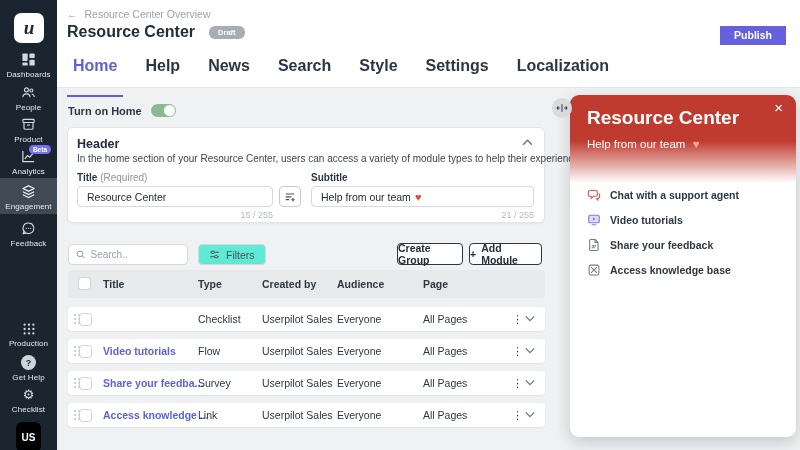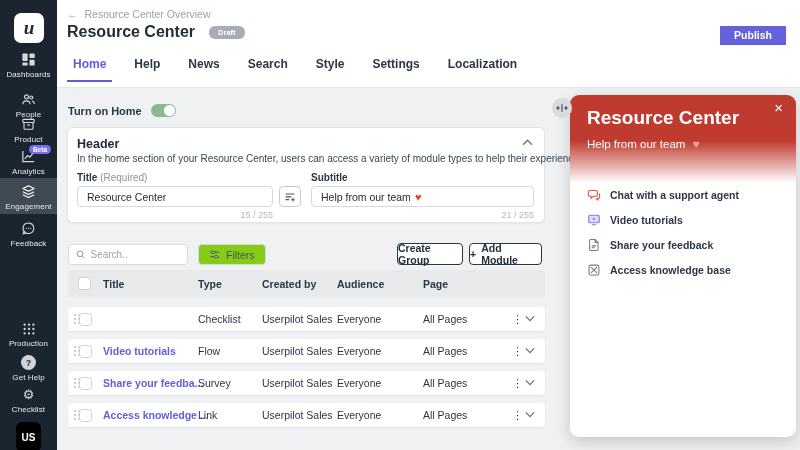--- a/index.html
+++ b/index.html
@@ -26,21 +26,21 @@
                color:#fff; font-weight:700; font-size:10px; display:flex; align-items:center; justify-content:center; cursor:pointer; }
   
   .topbar { position:absolute; left:57px; top:0; width:743px; height:88px; background:#fff; border-bottom:1px solid #e4e6ea; }
   .back-row { position:absolute; left:10px; top:8px; display:flex; align-items:center; gap:7px; color:#9aa1aa; font-size:10.5px; cursor:pointer; }
   .title-row { position:absolute; left:10px; top:23px; display:flex; align-items:center; gap:14px; }
   .page-title { font-size:16px; font-weight:700; color:#222e3a; }
   .draft-badge { background:#a7adb5; color:#fff; font-size:7.5px; font-weight:700; padding:2px 9px; border-radius:6px; }
   .publish-btn { position:absolute; right:14px; top:26px; height:19px; line-height:19px; padding:0 14px; background:#6560dc;
                  color:#fff; font-size:10.5px; font-weight:700; border-radius:0; border:none; cursor:pointer; }
   .tabs { position:absolute; left:10px; top:57px; display:flex; gap:16px; }
-  .tab { font-size:12px; font-weight:700; color:#2b3744; padding:0 6px 9px; cursor:pointer; }
+  .tab { font-size:16px; font-weight:700; color:#2b3744; padding:0 6px 20px; cursor:pointer; }
   .tab.active { color:#5d5fd8; border-bottom:2.5px solid #5d5fd8; }
   
   .turn-row { position:absolute; left:68px; top:104px; display:flex; align-items:center; gap:9px; }
   .turn-label { font-size:11px; font-weight:700; color:#2b3744; }
   .toggle { width:25px; height:13px; background:#8aba8e; border-radius:7px; position:relative; cursor:pointer; }
   .toggle .knob { position:absolute; right:1px; top:1px; width:11px; height:11px; background:#fff; border-radius:50%; }
   
   .header-card { position:absolute; left:67px; top:127px; width:478px; height:96px; background:#fff;
                  border:1px solid #e3e4e8; border-radius:6px; box-shadow:0 1px 2px rgba(20,30,40,.05); }
   .hc-title { position:absolute; left:9px; top:9px; font-size:12.5px; font-weight:700; }
@@ -53,21 +53,21 @@
   .heart { color:#e0443a; margin-left:4px; font-size:11px; }
   .loc-btn { position:absolute; left:211px; top:58px; width:22px; height:21px; border:1px solid #c7cbd0; border-radius:4px;
              background:#fff; display:flex; align-items:center; justify-content:center; cursor:pointer; }
   .char-count { position:absolute; top:82px; font-size:9px; color:#b3b8be; text-align:right; }
   
   .search-box { position:absolute; left:68px; top:244px; width:120px; height:21px; border:1px solid #d6d9dd; border-radius:4px;
                 background:#fff; display:flex; align-items:center; gap:5px; padding:0 7px; }
   .search-box input { border:none; outline:none; width:100%; font-size:10px; color:#444; font-family:"Liberation Sans",sans-serif; }
   .search-box input::placeholder { color:#9aa1aa; }
   .filters-btn { position:absolute; left:198px; top:244px; height:21px; padding:0 10px; border:1px solid #d6d9dd; border-radius:4px;
-                 background:#84cc16; font-size:10.5px; color:#49525c; display:flex; align-items:center; gap:6px; cursor:pointer; }
+                 background:#5eead4; font-size:10.5px; color:#49525c; display:flex; align-items:center; gap:6px; cursor:pointer; }
   .dark-btn { position:absolute; top:243px; height:22px; border:1.5px solid #2b3744; border-radius:4px; background:#fff;
               font-size:10.5px; font-weight:700; color:#222e3a; display:flex; align-items:center; justify-content:center; gap:5px; cursor:pointer; }
   .create-group { left:397px; width:66px; }
   .add-module { left:469px; width:73px; }
   
   .table-head { position:absolute; left:68px; top:270px; width:477px; height:28px; background:#e8e9eb; border-radius:4px; }
   .table-head .col { position:absolute; top:0; line-height:28px; font-size:10.5px; font-weight:700; color:#2b3744; }
   .checkbox { position:absolute; width:13px; height:13px; border:1.5px solid #cdd1d6; border-radius:3.5px; background:#fff; cursor:pointer; }
   .row { position:absolute; left:68px; width:477px; height:24px; background:#fff; border-radius:4px;
          box-shadow:0 1px 2px rgba(20,30,40,.07); }
@@ -103,21 +103,21 @@
       <g fill="#d4d9de">
           <rect x="1.5" y="1.5" width="5.6" height="8" rx="1"></rect>
           <rect x="9" y="1.5" width="5.6" height="5" rx="1"></rect>
       <rect x="1.5" y="11.2" width="5.6" height="3.3" rx="1"></rect>
           <rect x="9" y="8.2" width="5.6" height="6.3" rx="1"></rect>
         </g>
     </svg>
     <span class="lbl">Dashboards</span>
   </div>
 
-  <div class="nav-item" style="top:92px;">
+  <div class="nav-item" style="top:85px;">
     <svg width="15" height="15" viewBox="0 0 16 16" fill="none" stroke="#d4d9de" stroke-width="1.2">
       <circle cx="5.8" cy="5.2" r="2.1"></circle>
         <path d="M2 13c0-2.1 1.7-3.6 3.8-3.6S9.6 10.9 9.6 13"></path>
       <circle cx="11" cy="5.8" r="1.6"></circle>
         <path d="M11.5 9.6c1.6.3 2.7 1.6 2.7 3.2"></path>
     </svg>
     <span class="lbl">People</span>
   </div>
 
   <div class="nav-item" style="top:117px;">

